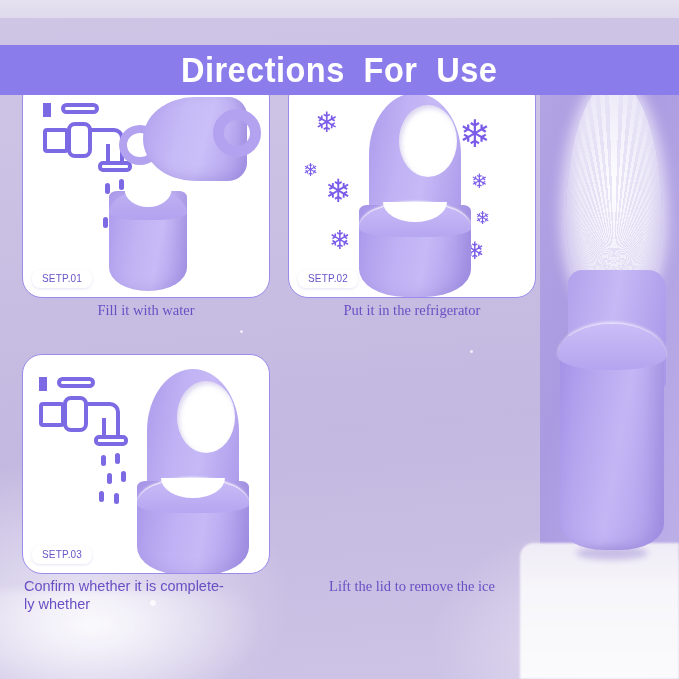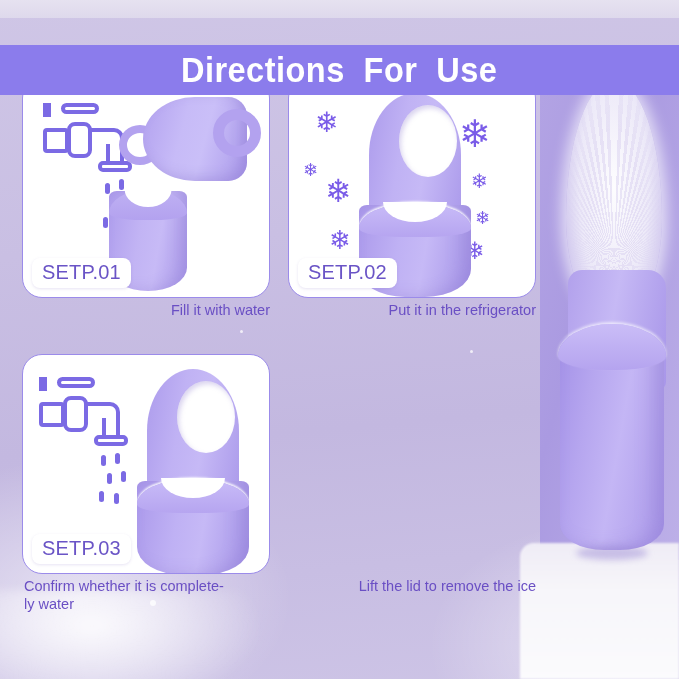--- a/index.html
+++ b/index.html
@@ -137,35 +137,35 @@
     background:#ffffff;
     border:1.4px solid #9b8bea;
     border-radius:20px;
     overflow:hidden;
   }
 
   .badge {
     position:absolute; left:9px; bottom:9px;
     background:#ffffff;
     color:#6a54c6;
-    font-size:20px;
+    font-size:10px;
     padding:3px 10px 4px 10px;
     border-radius:8px;
     letter-spacing:0.2px;
     z-index:5;
     box-shadow:0 1px 3px rgba(120,100,190,0.18);
   }
 
   .caption {
     position:absolute; top:224px; left:0; width:248px;
     color:#6a4fc4;
     font-size:14.5px;
     line-height:17.5px;
   }
-  .caption.center { text-align:right; }
+  .caption.center { text-align:center;font-family:Liberation Serif, serif; }
   .caption.left   { text-align:left; padding-left:2px; }
 
   
   .scene { position:absolute; inset:0; }
 
   
   .faucet { position:absolute; }
   .fc { position:absolute; box-sizing:border-box; border:4px solid #7b6ae4; border-radius:5px; }
   .fc-handle { width:38px; height:11px; border-radius:7px; left:18px; top:0; }
   .fc-stem   { width:8px; height:14px; border-radius:0; left:33px; top:9px; border-width:0; background:#7b6ae4; border:none; }
@@ -422,21 +422,21 @@
               <div class="mold-cup-rim"></div>
               <div class="mold-cup-notch"></div>
             </div>
           </div>
 
         </div>
         <div class="badge">SETP.03</div>
       </div>
       <div class="caption left">
         <div>Confirm whether it is complete-</div>
-        <div>ly water</div>
+        <div>ly whether</div>
       </div>
     </div>
 
     <div class="step">
       <div class="caption center">Lift the lid to remove the ice</div>
     </div>
 
   </div>
 </div>
 

